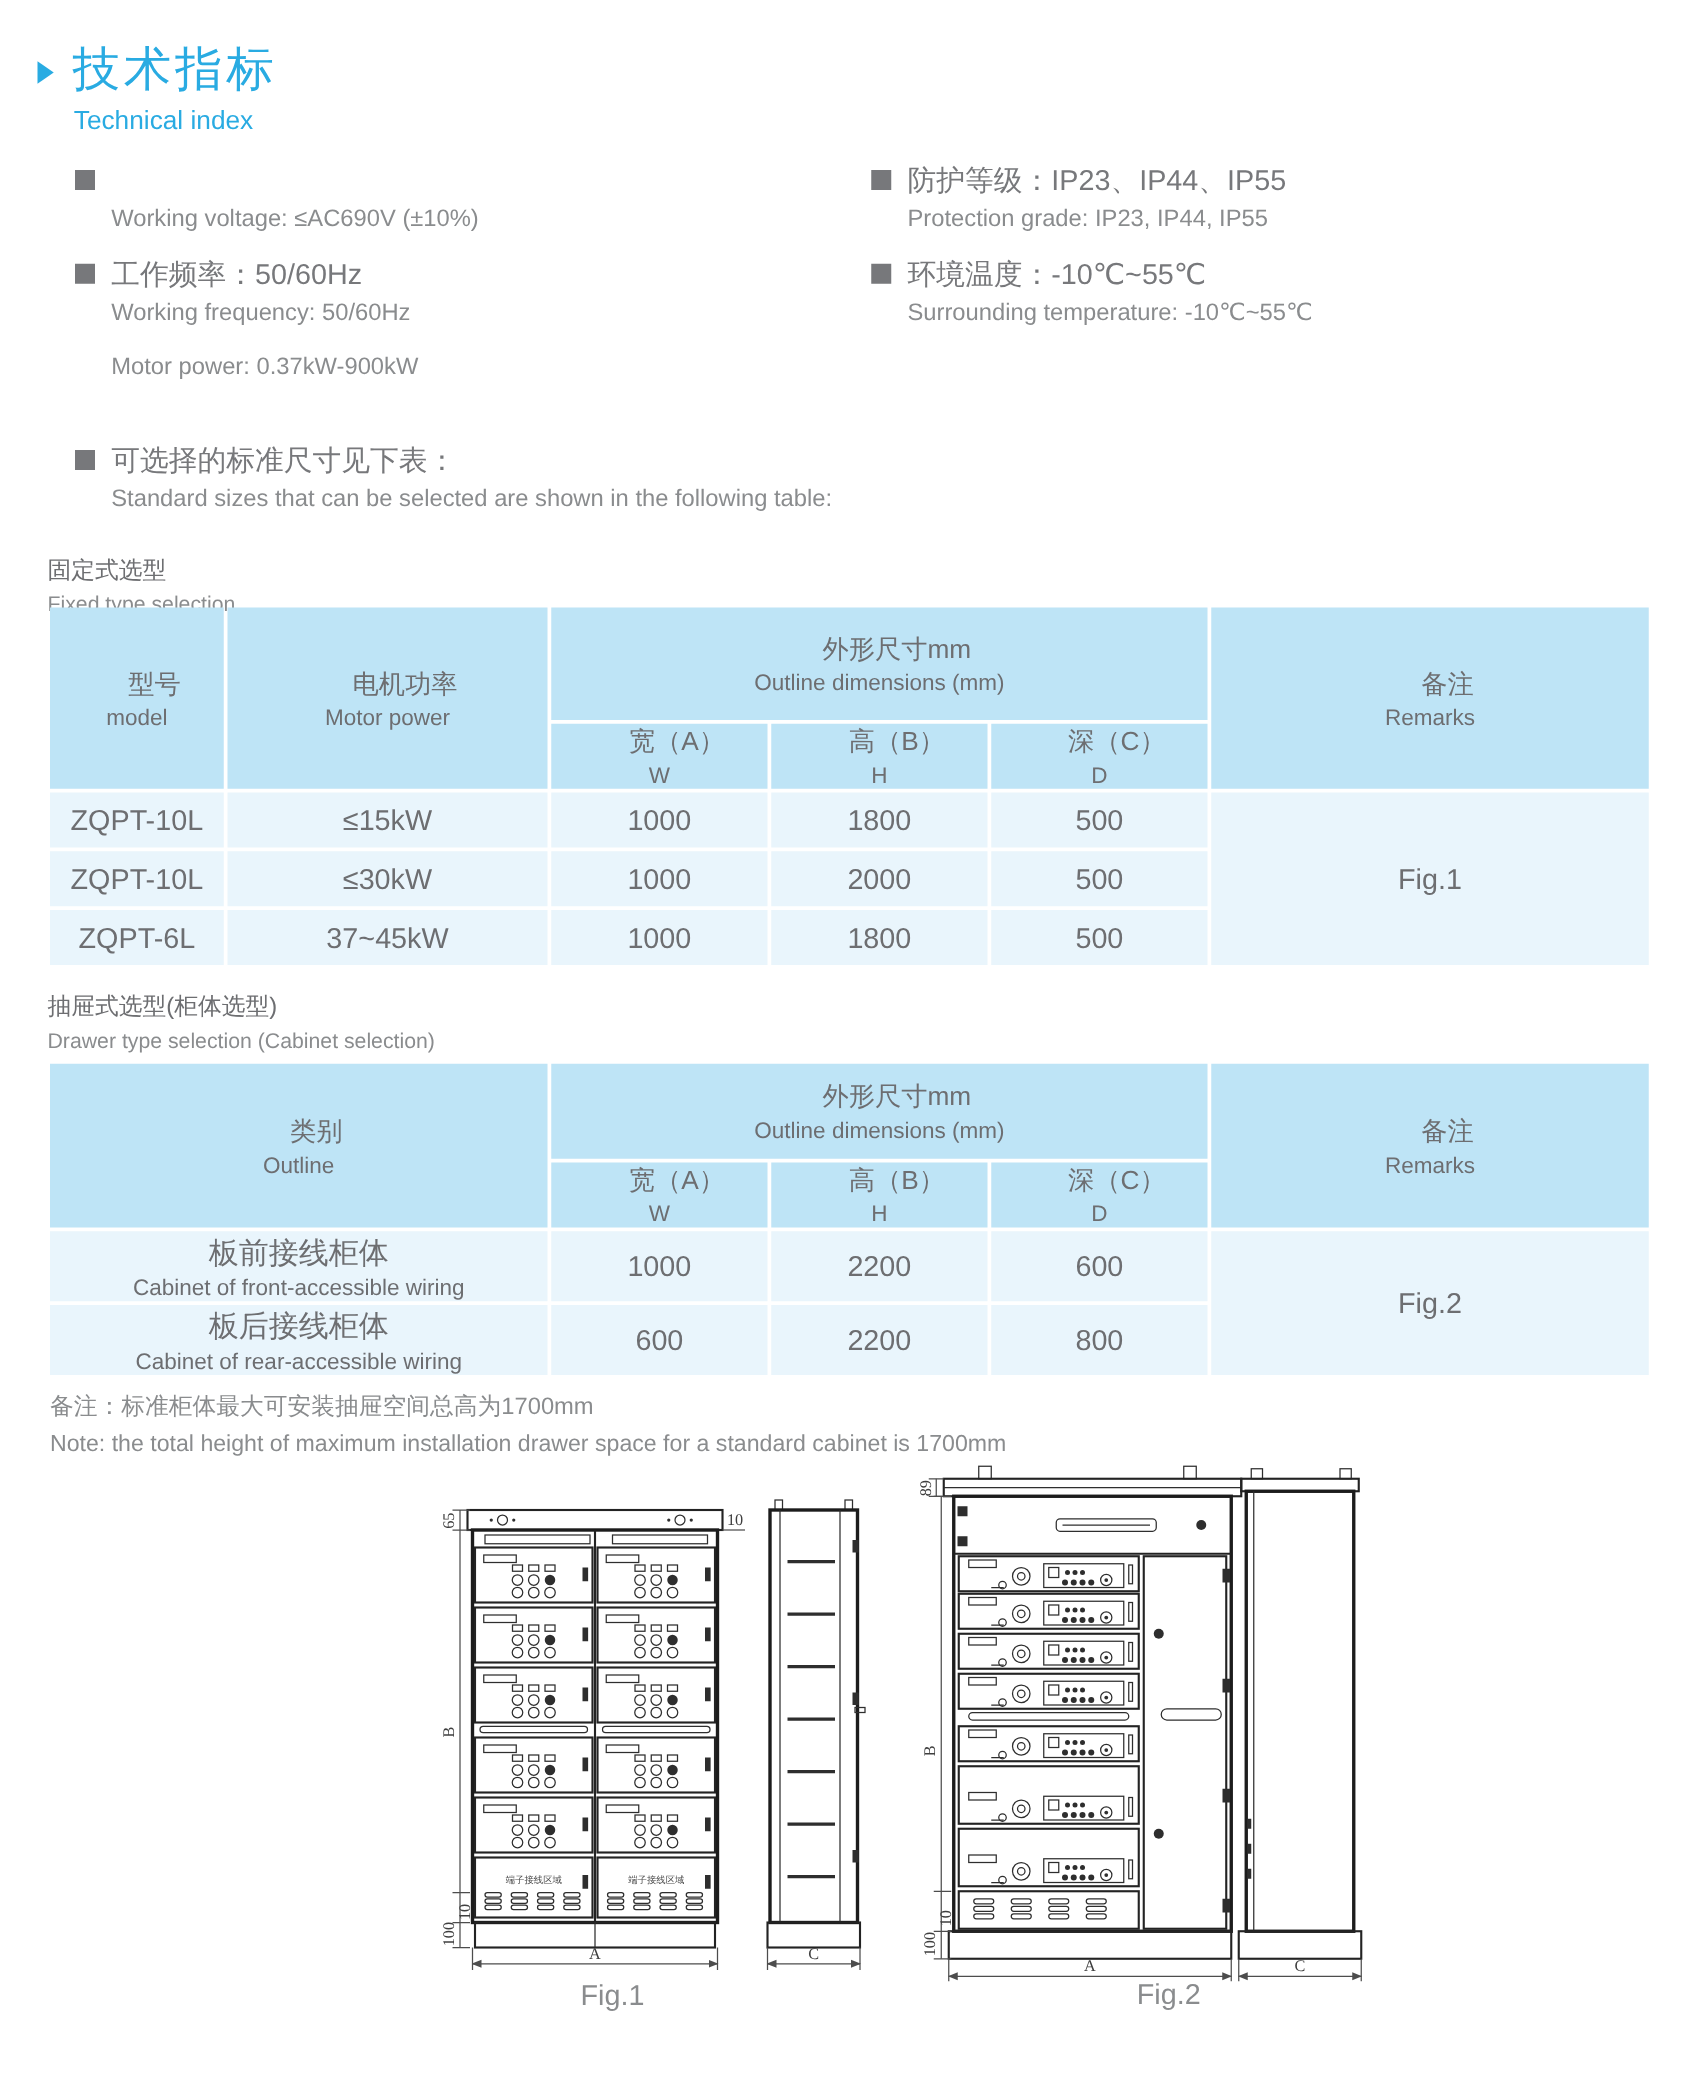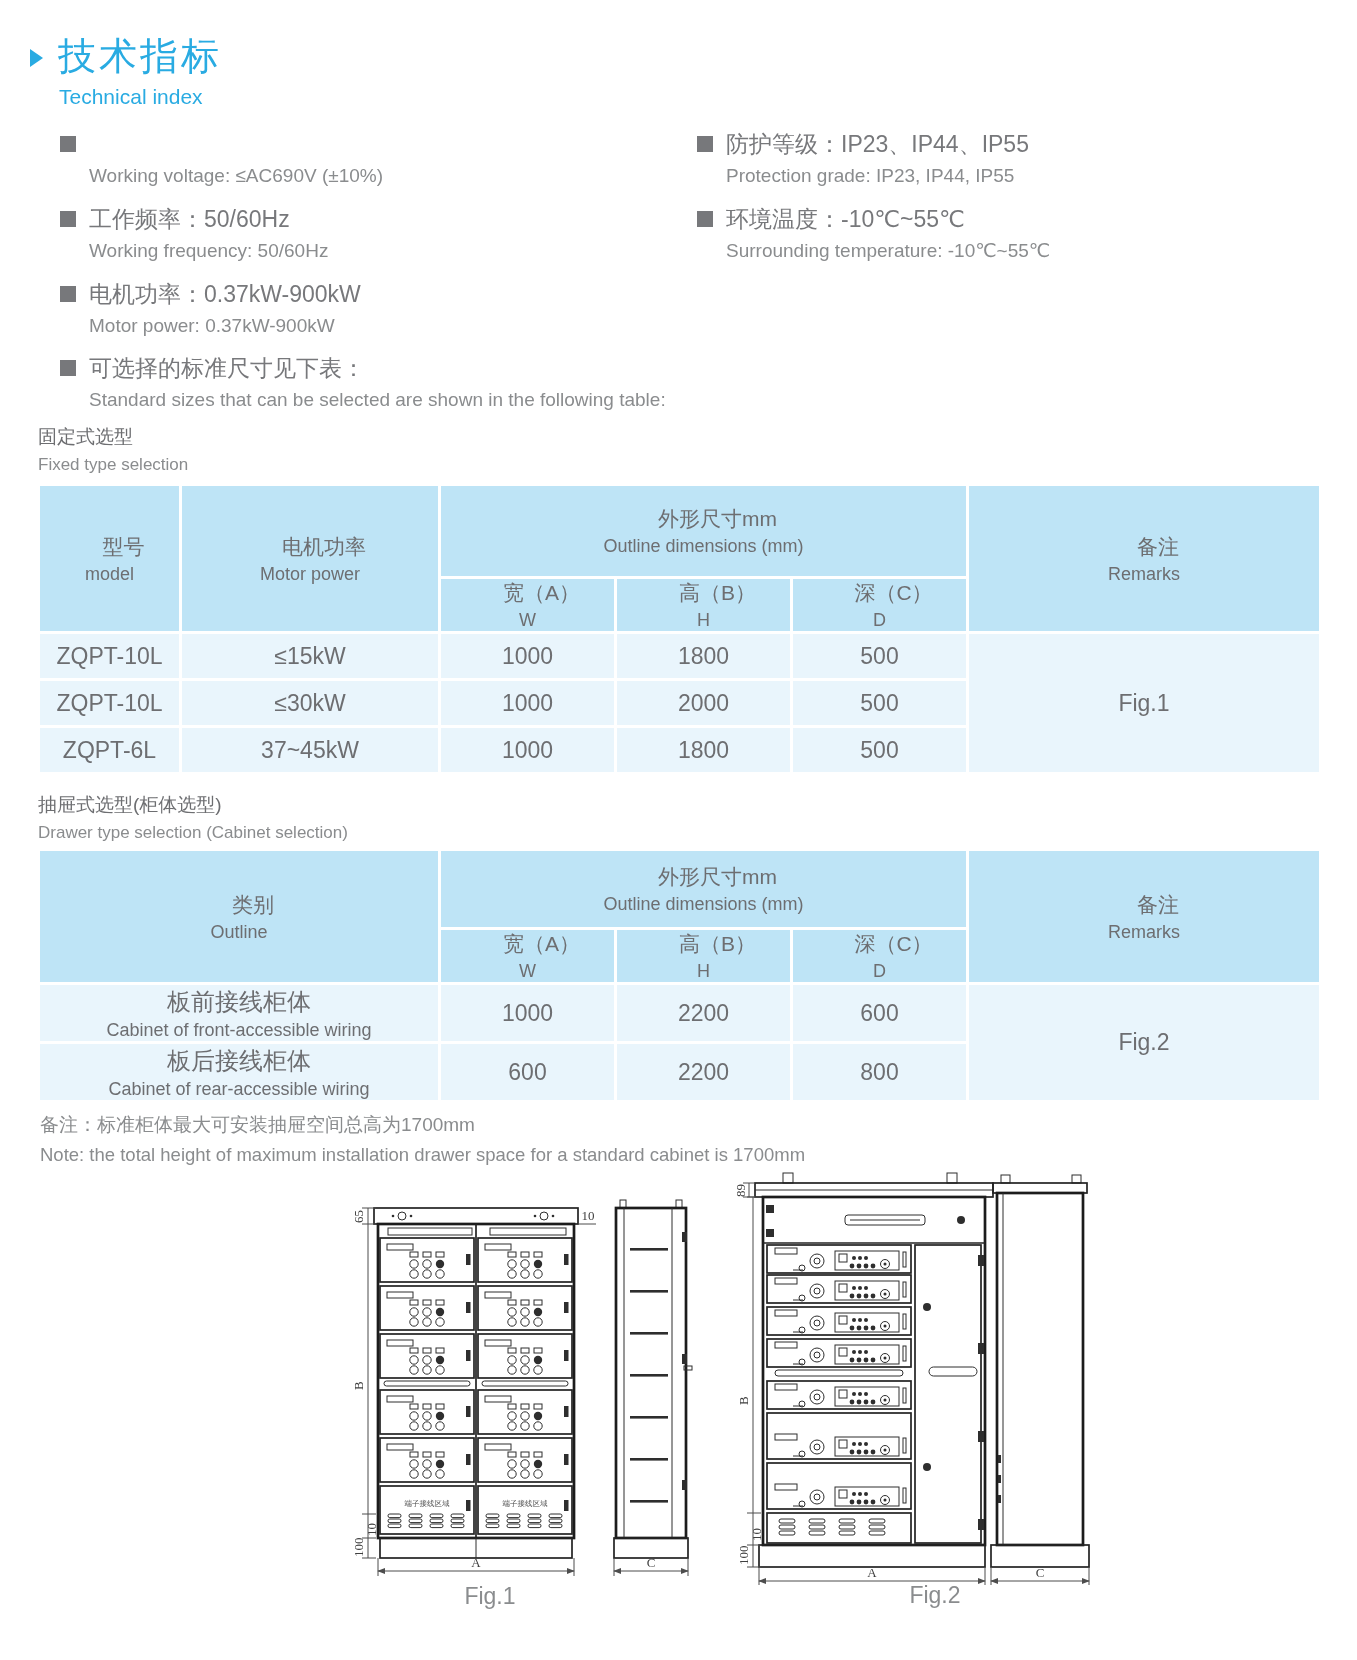--- a/index.html
+++ b/index.html
@@ -18,21 +18,21 @@
   .spec-col{position:absolute;top:128px;}
   .spec-col.left{left:60px;width:620px;}
   .spec-col.right{left:697px;width:640px;}
   .spec-item{margin-bottom:11px;}
   .spec-zh{display:flex;align-items:center;gap:13px;font-size:23px;color:#77787b;height:32px;}
   .bullet{width:16px;height:16px;background:#77787b;flex:0 0 16px;}
   .spec-en{font-size:19px;color:#8a8c8e;height:32px;line-height:32px;padding-left:29px;}
   .sizes-note{position:absolute;left:60px;top:352px;}
   
   .section-label{position:absolute;left:38px;}
-  #sec1{top:424px;} #sec2{top:792px;}
+  #sec1{top:443px;} #sec2{top:792px;}
   .sl-zh{font-size:19px;color:#6d6e71;}
   .sl-en{font-size:17px;color:#8a8c8e;margin-top:5px;}
   
   table.spec-table{position:absolute;left:37px;width:1285px;border-collapse:separate;border-spacing:3px;table-layout:fixed;}
   #table1{top:483px;} #table2{top:848px;}
   table.spec-table th,table.spec-table td{padding:0;text-align:center;vertical-align:middle;}
   table.spec-table th{background:var(--header-bg,#bee4f6);font-weight:normal;}
   table.spec-table td{background:var(--row-bg,#e9f5fc);}
   #table1 tr.group-row{height:90px;} #table1 tr.sub-row{height:52px;} #table1 tbody tr{height:44px;}
   #table2 tr.group-row{height:76px;} #table2 tr.sub-row{height:52px;} #table2 tbody tr{height:56px;}
@@ -79,24 +79,20 @@
       <div class="spec-en">Working voltage: ≤AC690V (±10%)</div>
     </div>
     <div class="spec-item">
       <div class="spec-zh">
           <span class="bullet"></span>
           <span>工作频率：50/60Hz</span>
         </div>
       <div class="spec-en">Working frequency: 50/60Hz</div>
     </div>
     <div class="spec-item">
-      <div class="spec-zh">
-          <span class="bullet"></span>
-          <span>电机功率：0.37kW-900kW</span>
-        </div>
       <div class="spec-en">Motor power: 0.37kW-900kW</div>
     </div>
   </div>
 
   <div class="spec-col right">
     <div class="spec-item">
       <div class="spec-zh">
           <span class="bullet"></span>
           <span>防护等级：IP23、IP44、IP55</span>
         </div>

